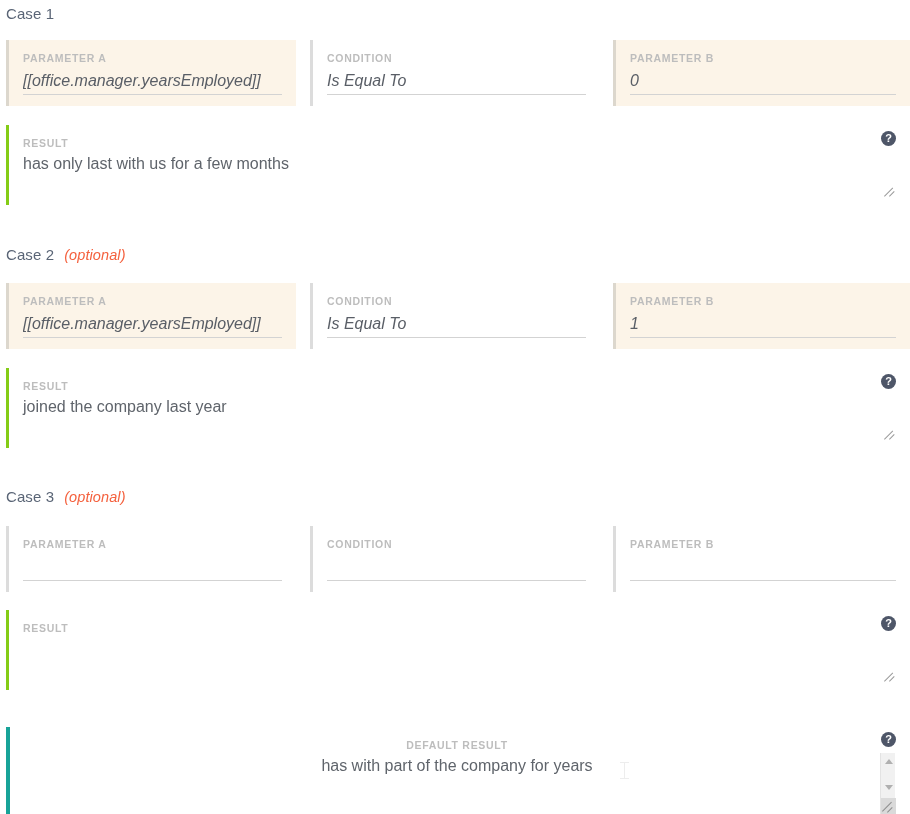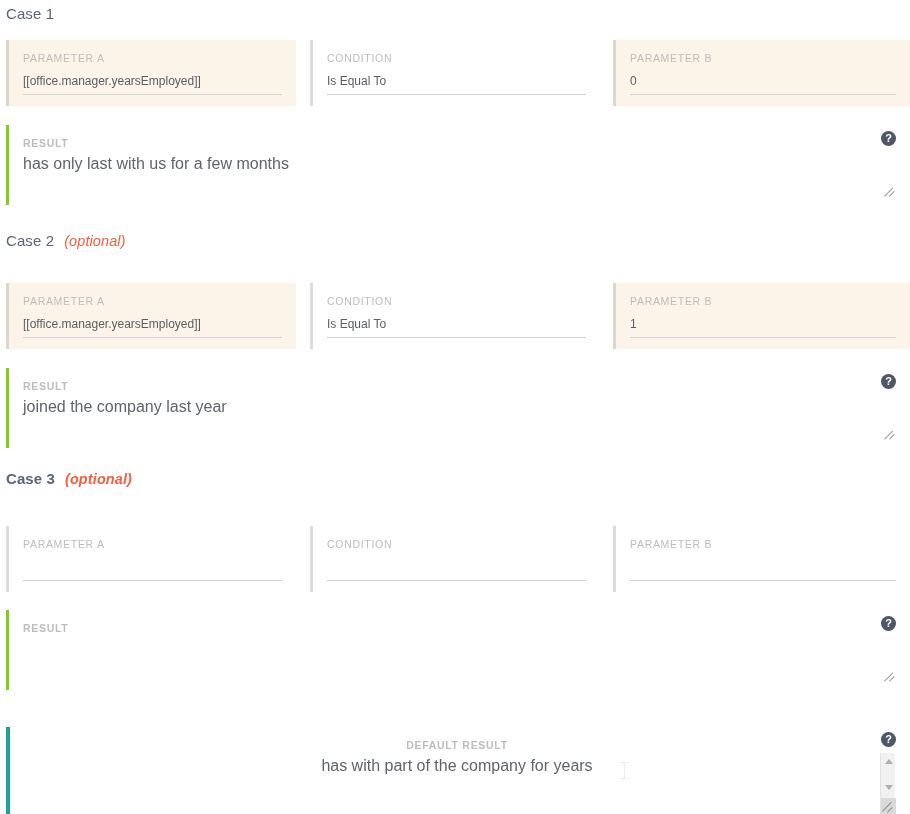--- a/index.html
+++ b/index.html
@@ -39,35 +39,36 @@
     padding: 12px 14px 0 14px;
     border-left: 3px solid #dcdcdc;
     background: #ffffff;
   }
   .field.filled {
     background: #fcf4e8;
     border-left-color: #dcd7cd;
   }
   .field-label {
     font-size: 10.5px;
-    font-weight: normal;
+    font-weight: bold;
     letter-spacing: .7px;
     color: #bdbdbd;
     text-transform: uppercase;
     margin-bottom: 5px;
     white-space: nowrap;
   }
   .field-value {
-    font-size: 12px;
+    font-size: 16px;
     color: #595e66;
     height: 26px;
     line-height: 24px;
     border-bottom: 1px solid #d3d3d3;
     white-space: nowrap;
     overflow: hidden;
+    font-style: italic;
   }
   .field-value.empty { color: transparent; }
 
   
   .result {
     position: absolute;
     left: 6px;
     padding: 12px 14px 0 14px;
     border-left: 3px solid #84cc16;
     background: #fff;
@@ -210,21 +211,21 @@
     <div class="field-value">0</div>
   </div>
 
   <div class="result" style="top:125px; width:898px; height:80px;">
     <div class="result-label">RESULT</div>
     <div class="result-value">has only last with us for a few months</div>
   </div>
   <div class="help-icon" style="left:881px; top:131px;">?</div>
   <div class="resize-grip" style="left:884px; top:185px;"></div>
 
-  <div class="case-heading" style="top:232px;text-align:center;">
+  <div class="case-heading" style="top:246px;text-align:center;">
     <span>Case 2</span><span class="optional">(optional)</span>
   </div>
 
   <div class="field filled" style="left:6px;  top:283px; width:290px; height:66px;">
     <div class="field-label">PARAMETER A</div>
     <div class="field-value">[[office.manager.yearsEmployed]]</div>
   </div>
 
   <div class="field" style="left:310px; top:283px; width:290px; height:66px;">
     <div class="field-label">CONDITION</div>
@@ -236,21 +237,21 @@
     <div class="field-value">1</div>
   </div>
 
   <div class="result" style="top:368px; width:898px; height:80px;">
     <div class="result-label">RESULT</div>
     <div class="result-value">joined the company last year</div>
   </div>
   <div class="help-icon" style="left:881px; top:374px;">?</div>
   <div class="resize-grip" style="left:884px; top:428px;"></div>
 
-  <div class="case-heading" style="top:470px;font-weight:bold;">
+  <div class="case-heading" style="top:488px;">
     <span>Case 3</span><span class="optional">(optional)</span>
   </div>
 
   <div class="field" style="left:6px;  top:526px; width:290px; height:66px;">
     <div class="field-label">PARAMETER A</div>
     <div class="field-value empty"></div>
   </div>
 
   <div class="field" style="left:310px; top:526px; width:290px; height:66px;">
     <div class="field-label">CONDITION</div>

